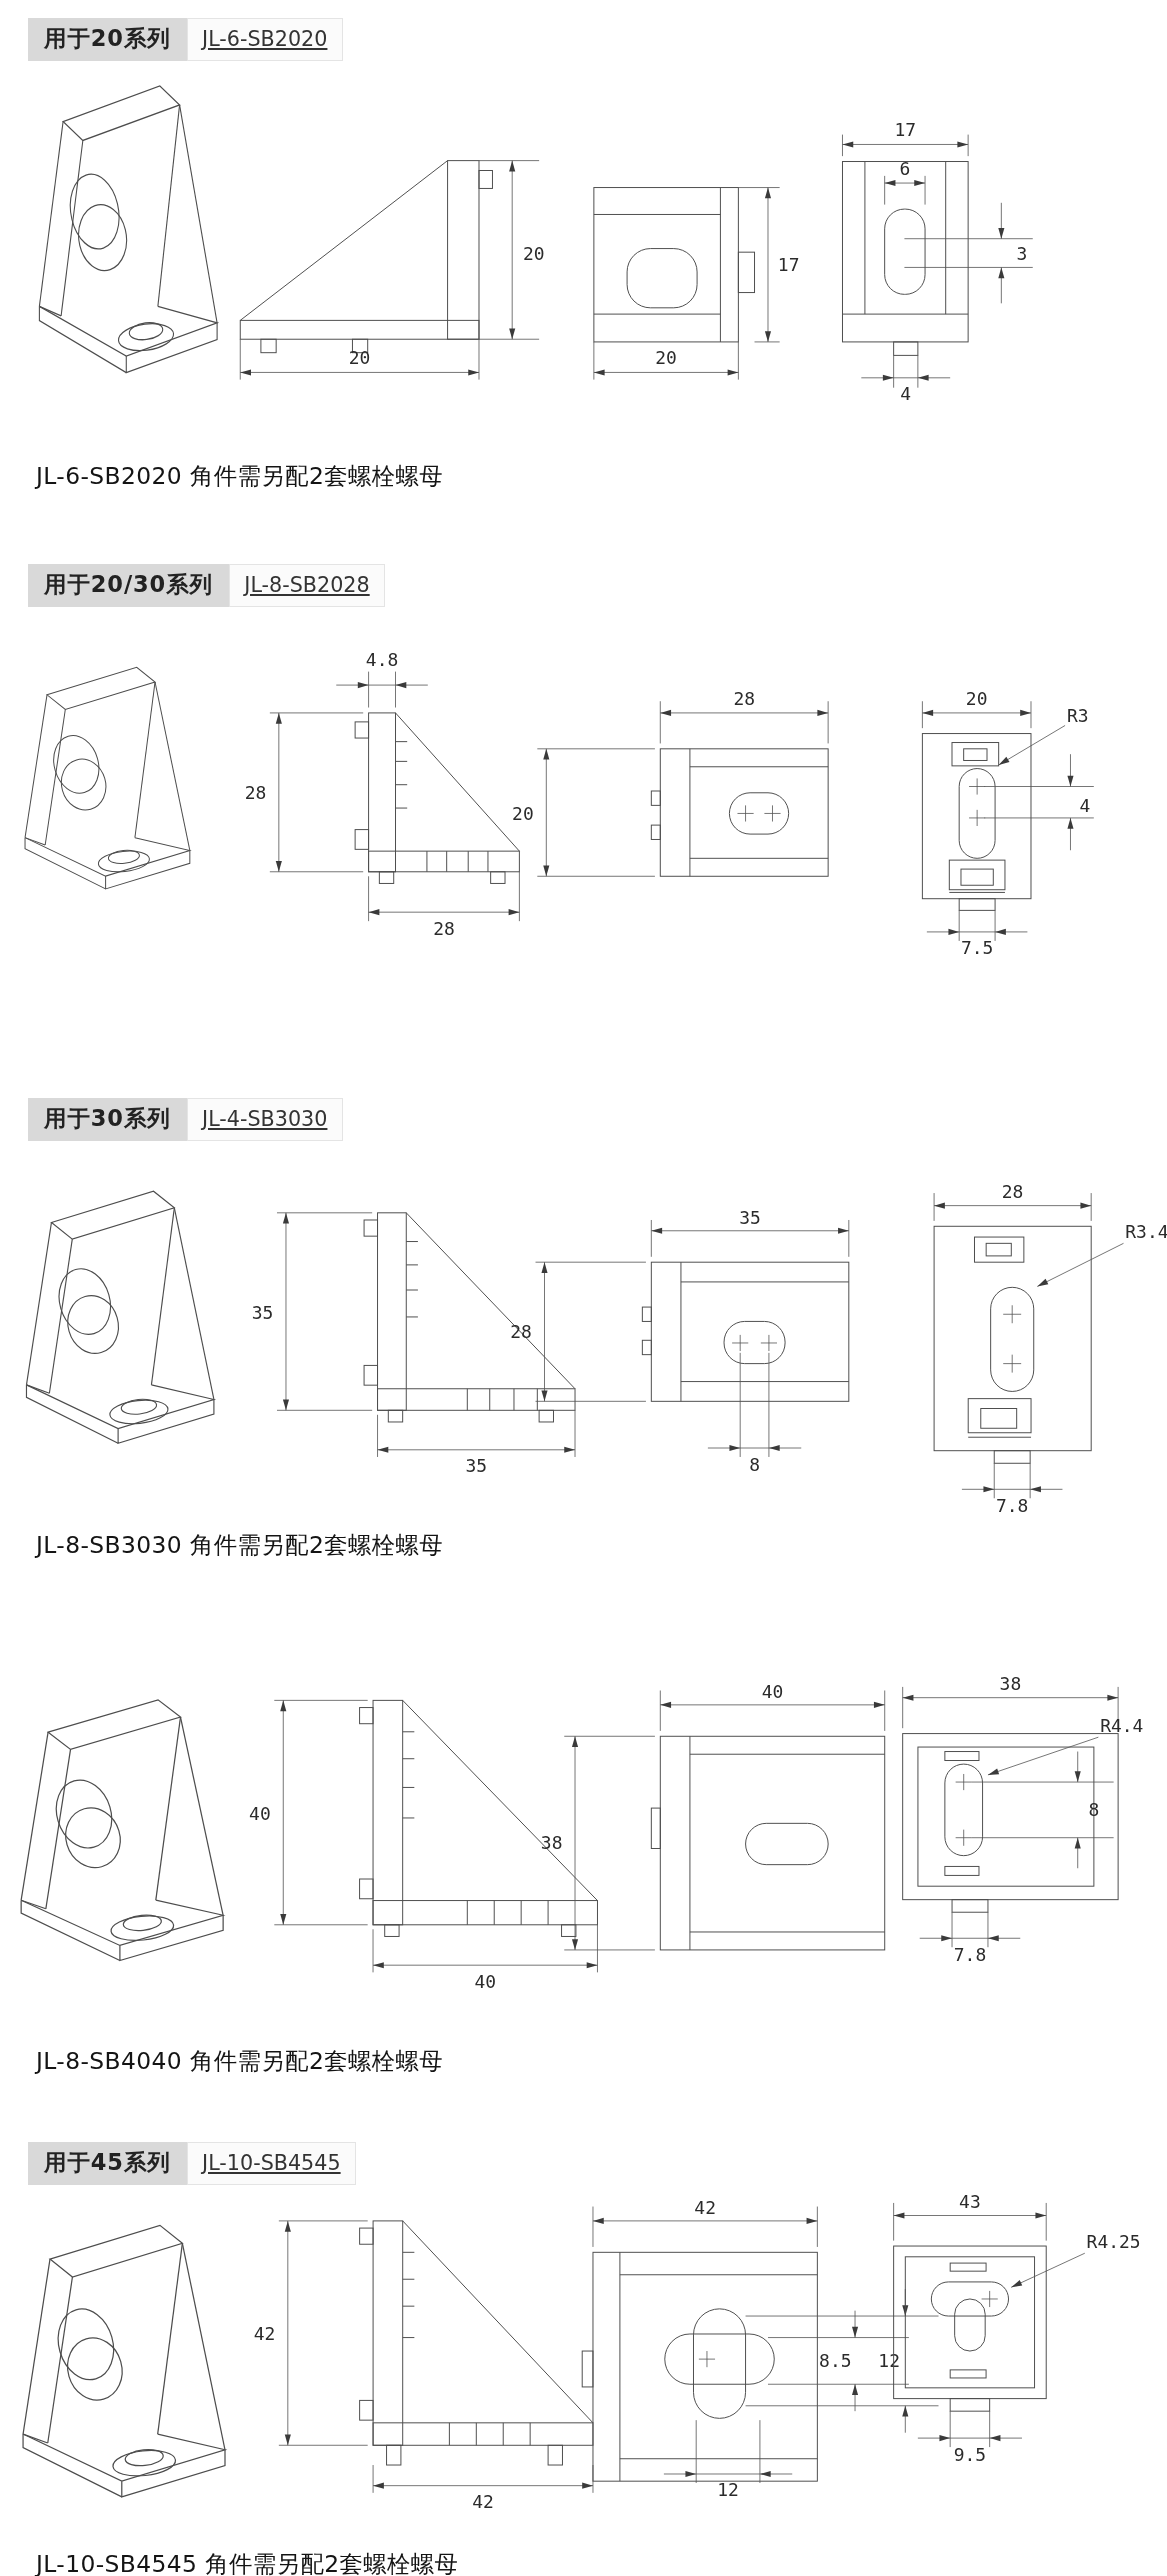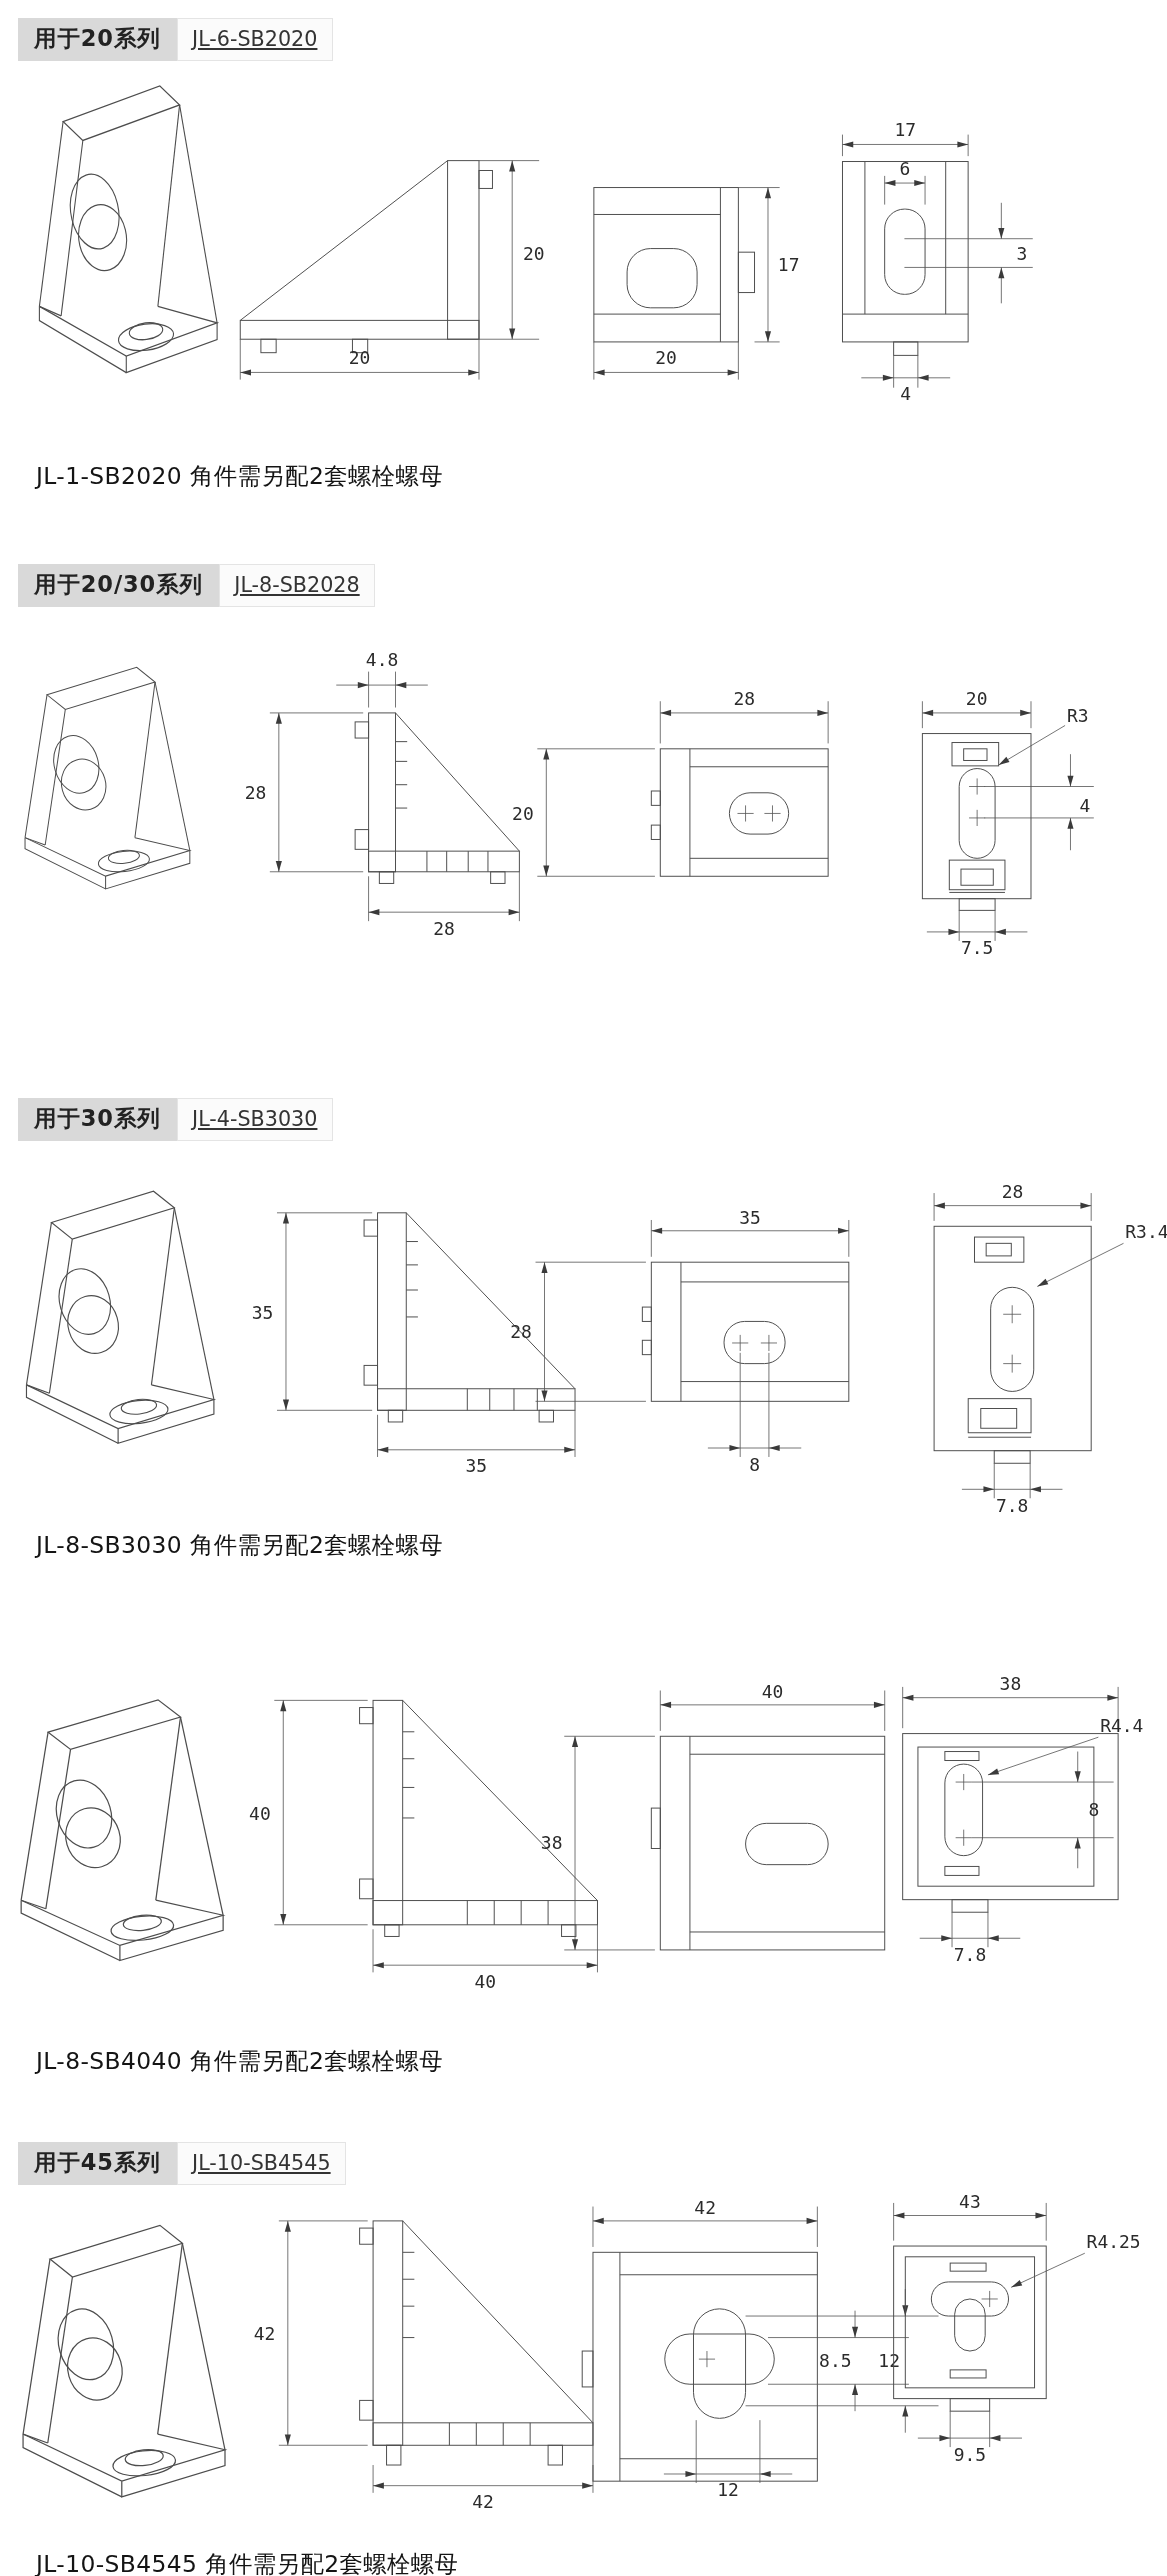--- a/index.html
+++ b/index.html
@@ -1,21 +1,21 @@
 <!DOCTYPE html>
 <html style="font-size:14.4px"><head>
 <meta charset="utf-8">
 <style>
   html,body{margin:0;padding:0;}
   body{width:1168px;height:2576px;background:#ffffff;position:relative;
        font-family:"DejaVu Sans","Liberation Sans",sans-serif;}
   .section{position:absolute;left:0;width:1168px;}
   .s1{top:0;height:546px;} .s2{top:546px;height:534px;text-align:center;} .s3{top:1080px;height:510px;}
   .s4{top:1590px;height:534px;} .s5{top:2124px;height:452px;}
-  .header{position:absolute;top:18px;left:18px;display:flex;align-items:stretch;}
+  .header{position:absolute;top:18px;left:28px;display:flex;align-items:stretch;}
   .series-chip{background:#d9d9d9;color:#222;font-size:22.5px;font-weight:600;
       padding:5.4px 16px 6.3px 16px;letter-spacing:0.9px;}
   .model-chip{background:#fbfbfb;color:#333;font-size:20.7px;font-weight:400;
       border:0.9px solid #e4e4e4;padding:5.4px 14.4px 6.3px 14.4px;display:flex;align-items:center;text-decoration:underline;}
   svg.drawing{position:absolute;left:0;top:61px;}
   .caption{position:absolute;left:36px;font-size:23.4px;color:#141414;letter-spacing:0.4px;}
   .cap1{top:460px;} .cap2{top:453px;} .cap3{top:449px;} .cap4{top:455px;} .cap5{top:424px;}
   .ln{fill:none;stroke:#4d4d4d;stroke-width:1.1;}
   .dm{fill:none;stroke:#555;stroke-width:0.9;}
   .ar{fill:#3a3a3a;stroke:none;}
@@ -114,21 +114,21 @@
         <line x1="995" y1="328" x2="995" y2="364" class="dm"></line>
         <line x1="1022" y1="328" x2="1022" y2="364" class="dm"></line>
         <line x1="959" y1="353" x2="995" y2="353" class="dm"></line>
         <line x1="1022" y1="353" x2="1058" y2="353" class="dm"></line>
         <line x1="995" y1="353" x2="1022" y2="353" class="dm"></line>
         <path d="M0 0 L-12 3.4 L-12 -3.4 Z" class="ar" transform="translate(995,353) rotate(0)"></path>
         <path d="M0 0 L-12 3.4 L-12 -3.4 Z" class="ar" transform="translate(1022,353) rotate(180)"></path>
         <text x="1008.5" y="378" text-anchor="middle" class="dim">4</text>
       </g>
     </svg>
-  <div class="caption cap1">JL-1-SB2020 角件需另配2套螺栓螺母</div>
+  <div class="caption cap1">JL-6-SB2020 角件需另配2套螺栓螺母</div>
 </div>
 
 <div class="section s2">
   <div class="header">
     <span class="series-chip">用于20/30系列</span>
     <span class="model-chip">JL-8-SB2028</span>
   </div>
   <svg class="drawing" width="1168" height="368" viewBox="0 0 1300 410">
       <g transform="translate(15,55) scale(1.02,1.02)">
         <path d="M36,42 L134,12 L154,28 L56,58 Z" class="ln"></path>

